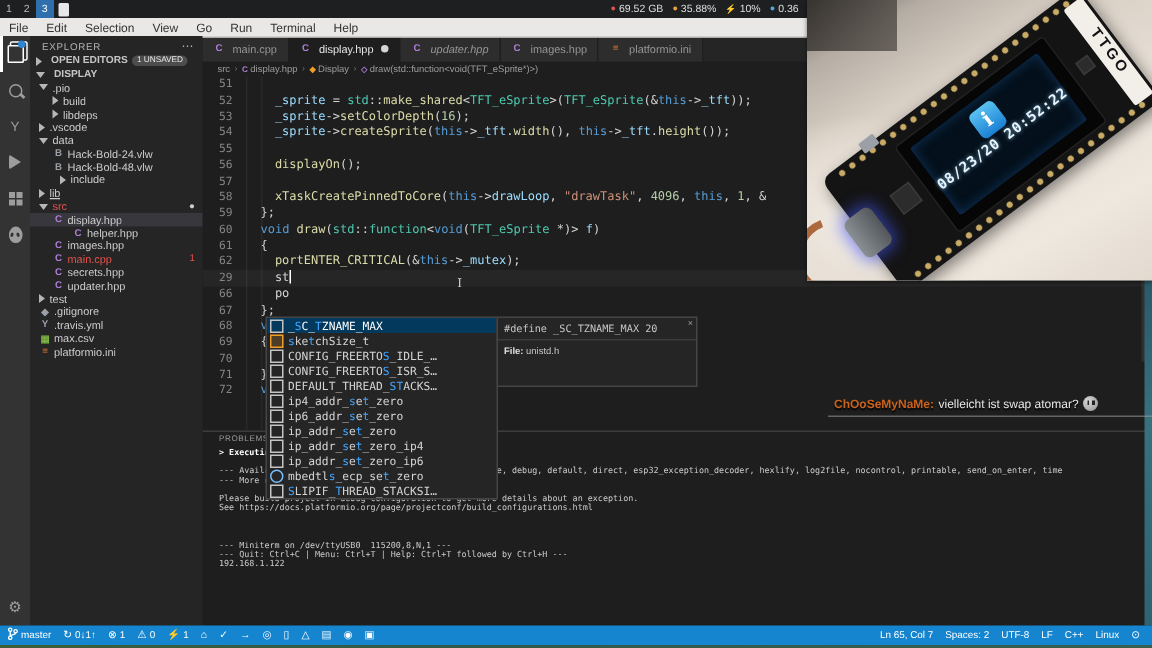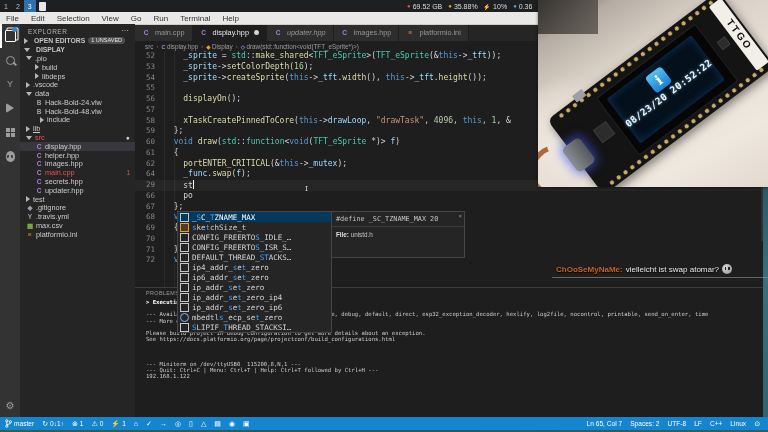--- a/index.html
+++ b/index.html
@@ -271,21 +271,21 @@
       </div>
       <div class="tree-row" style="padding-left: 6px;">
         <span class="tri tri-d"></span>
         <span class="lbl red-name">src</span>
         <span class="rbadge" style="color: rgb(204, 204, 204);">●</span>
       </div>
       <div class="tree-row selected" style="padding-left: 15px;">
         <span class="fico" style="color: rgb(176, 127, 216);">C</span>
         <span class="lbl">display.hpp</span>
       </div>
-      <div class="tree-row" style="padding-left: 15px;">
+      <div class="tree-row" style="padding-left: 28px;">
         <span class="fico" style="color: rgb(176, 127, 216);">C</span>
         <span class="lbl">helper.hpp</span>
       </div>
       <div class="tree-row" style="padding-left: 15px;">
         <span class="fico" style="color: rgb(176, 127, 216);">C</span>
         <span class="lbl">images.hpp</span>
       </div>
       <div class="tree-row" style="padding-left: 15px;">
         <span class="fico" style="color: rgb(176, 127, 216);">C</span>
         <span class="lbl red-name">main.cpp</span>
@@ -365,20 +365,24 @@
       <span class="bc-sep">›</span>
       <span><span class="bc-ico" style="color: rgb(176, 127, 216);">◇ </span><span>draw(std::function&lt;void(TFT_eSprite*)&gt;)</span></span>
     </div>
   <div id="code">
     <div id="guides">
       <div class="guide" style="left:29px;"></div>
       <div class="guide" style="left:39px;"></div>
     </div>
     <div id="codelines">
         <div class="cl">
+          <div class="ln">51</div>
+          <div class="ct"></div>
+        </div>
+        <div class="cl">
           <div class="ln">52</div>
           <div class="ct"><span class="tk-p">    </span><span class="tk-v">_sprite</span><span class="tk-p"> = </span><span class="tk-t">std</span><span class="tk-p">::</span><span class="tk-f">make_shared</span><span class="tk-p">&lt;</span><span class="tk-t">TFT_eSprite</span><span class="tk-p">&gt;(</span><span class="tk-t">TFT_eSprite</span><span class="tk-p">(&amp;</span><span class="tk-k">this</span><span class="tk-p">-&gt;</span><span class="tk-v">_tft</span><span class="tk-p">));</span></div>
         </div>
         <div class="cl">
           <div class="ln">53</div>
           <div class="ct"><span class="tk-p">    </span><span class="tk-v">_sprite</span><span class="tk-p">-&gt;</span><span class="tk-f">setColorDepth</span><span class="tk-p">(</span><span class="tk-n">16</span><span class="tk-p">);</span></div>
         </div>
         <div class="cl">
           <div class="ln">54</div>
           <div class="ct"><span class="tk-p">    </span><span class="tk-v">_sprite</span><span class="tk-p">-&gt;</span><span class="tk-f">createSprite</span><span class="tk-p">(</span><span class="tk-k">this</span><span class="tk-p">-&gt;</span><span class="tk-v">_tft</span><span class="tk-p">.</span><span class="tk-f">width</span><span class="tk-p">(), </span><span class="tk-k">this</span><span class="tk-p">-&gt;</span><span class="tk-v">_tft</span><span class="tk-p">.</span><span class="tk-f">height</span><span class="tk-p">());</span></div>
@@ -407,24 +411,20 @@
           <div class="ln">60</div>
           <div class="ct"><span class="tk-p">  </span><span class="tk-k">void</span><span class="tk-p"> </span><span class="tk-f">draw</span><span class="tk-p">(</span><span class="tk-t">std</span><span class="tk-p">::</span><span class="tk-t">function</span><span class="tk-p">&lt;</span><span class="tk-k">void</span><span class="tk-p">(</span><span class="tk-t">TFT_eSprite</span><span class="tk-p"> *</span><span class="tk-p">)&gt; </span><span class="tk-v">f</span><span class="tk-p">)</span></div>
         </div>
         <div class="cl">
           <div class="ln">61</div>
           <div class="ct"><span class="tk-p">  {</span></div>
         </div>
         <div class="cl">
           <div class="ln">62</div>
           <div class="ct"><span class="tk-p">    </span><span class="tk-f">portENTER_CRITICAL</span><span class="tk-p">(&amp;</span><span class="tk-k">this</span><span class="tk-p">-&gt;</span><span class="tk-v">_mutex</span><span class="tk-p">);</span></div>
-        </div>
-        <div class="cl">
-          <div class="ln">64</div>
-          <div class="ct"><span class="tk-p">    </span><span class="tk-v">_func</span><span class="tk-p">.</span><span class="tk-f">swap</span><span class="tk-p">(</span><span class="tk-v">f</span><span class="tk-p">);</span></div>
         </div>
         <div class="cl cur">
           <div class="ln">29</div>
           <div class="ct"><span class="tk-p">    st</span><span class="caret"></span></div>
         </div>
         <div class="cl">
           <div class="ln">66</div>
           <div class="ct"><span class="tk-p">    po</span></div>
         </div>
         <div class="cl">

